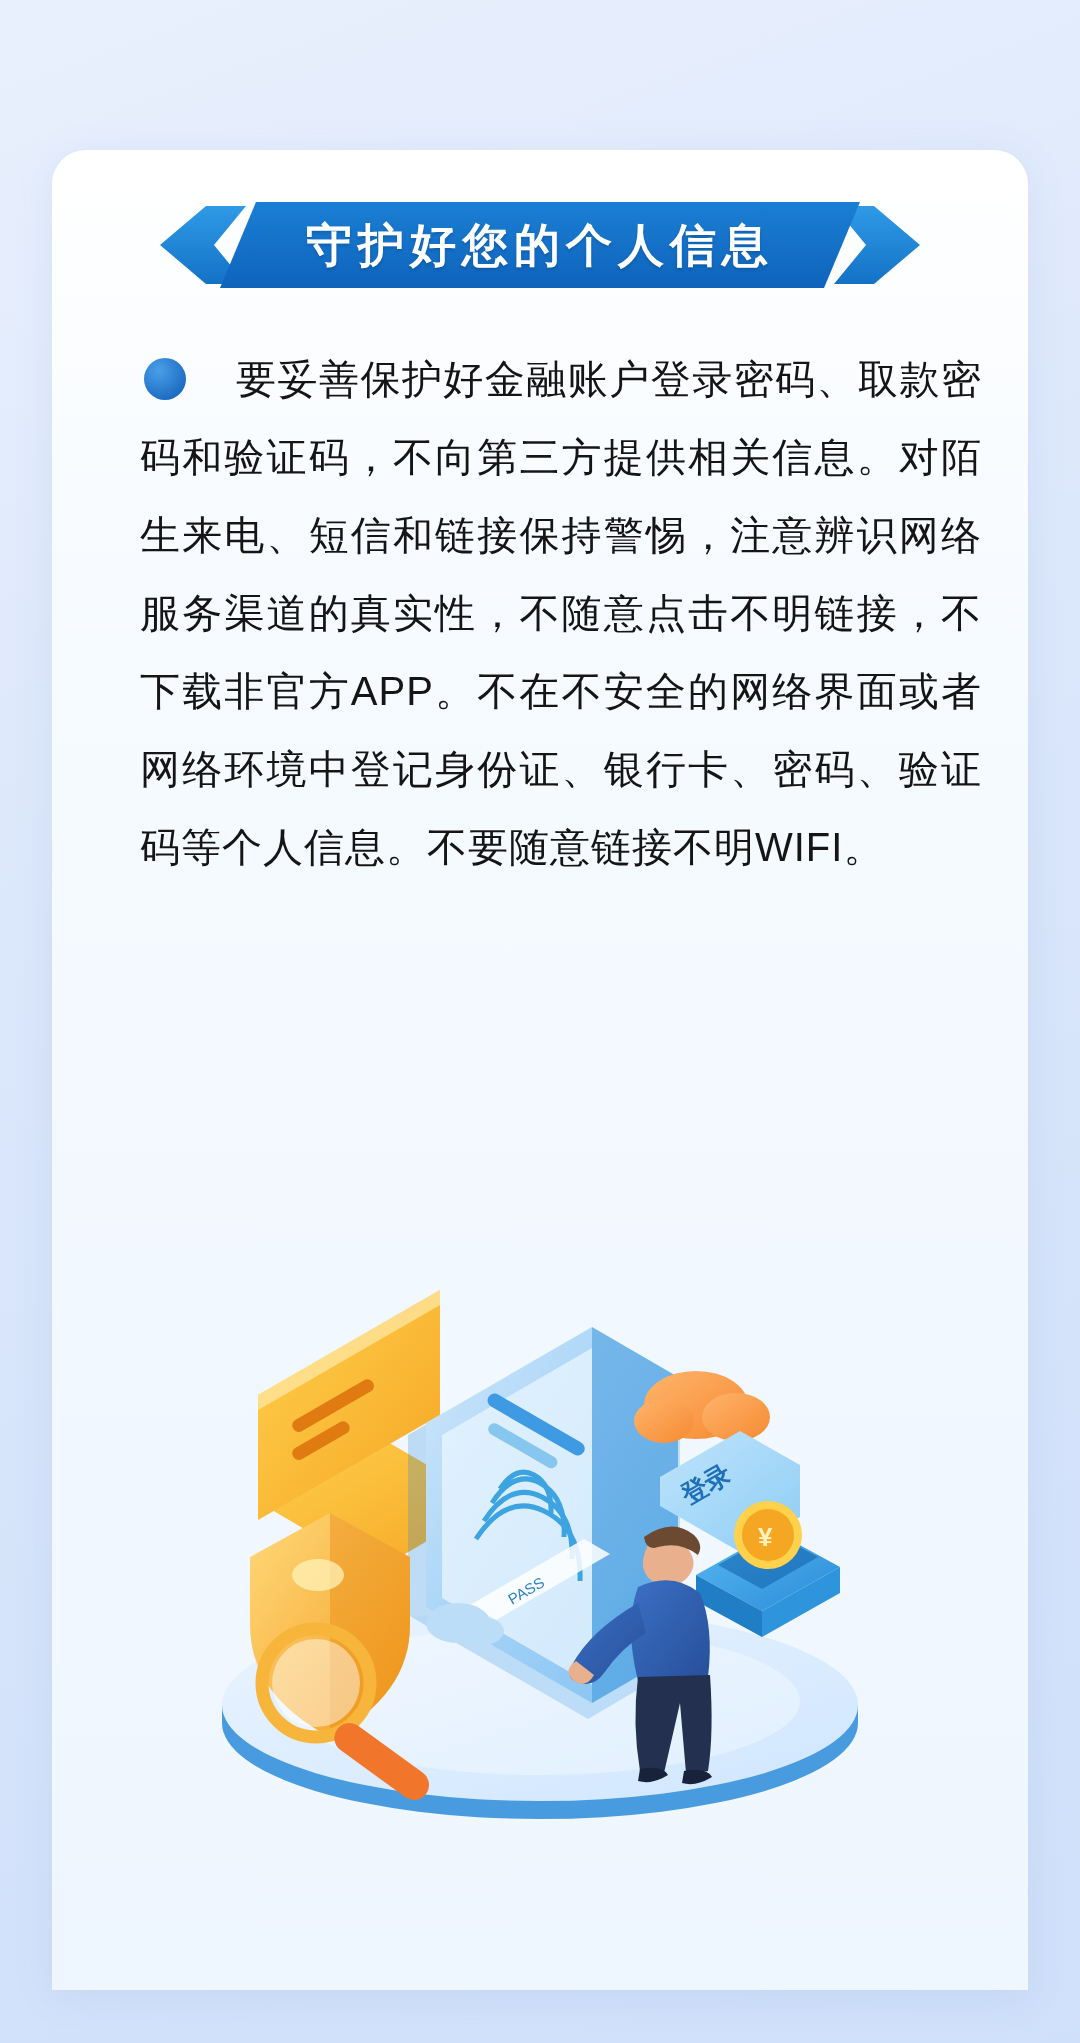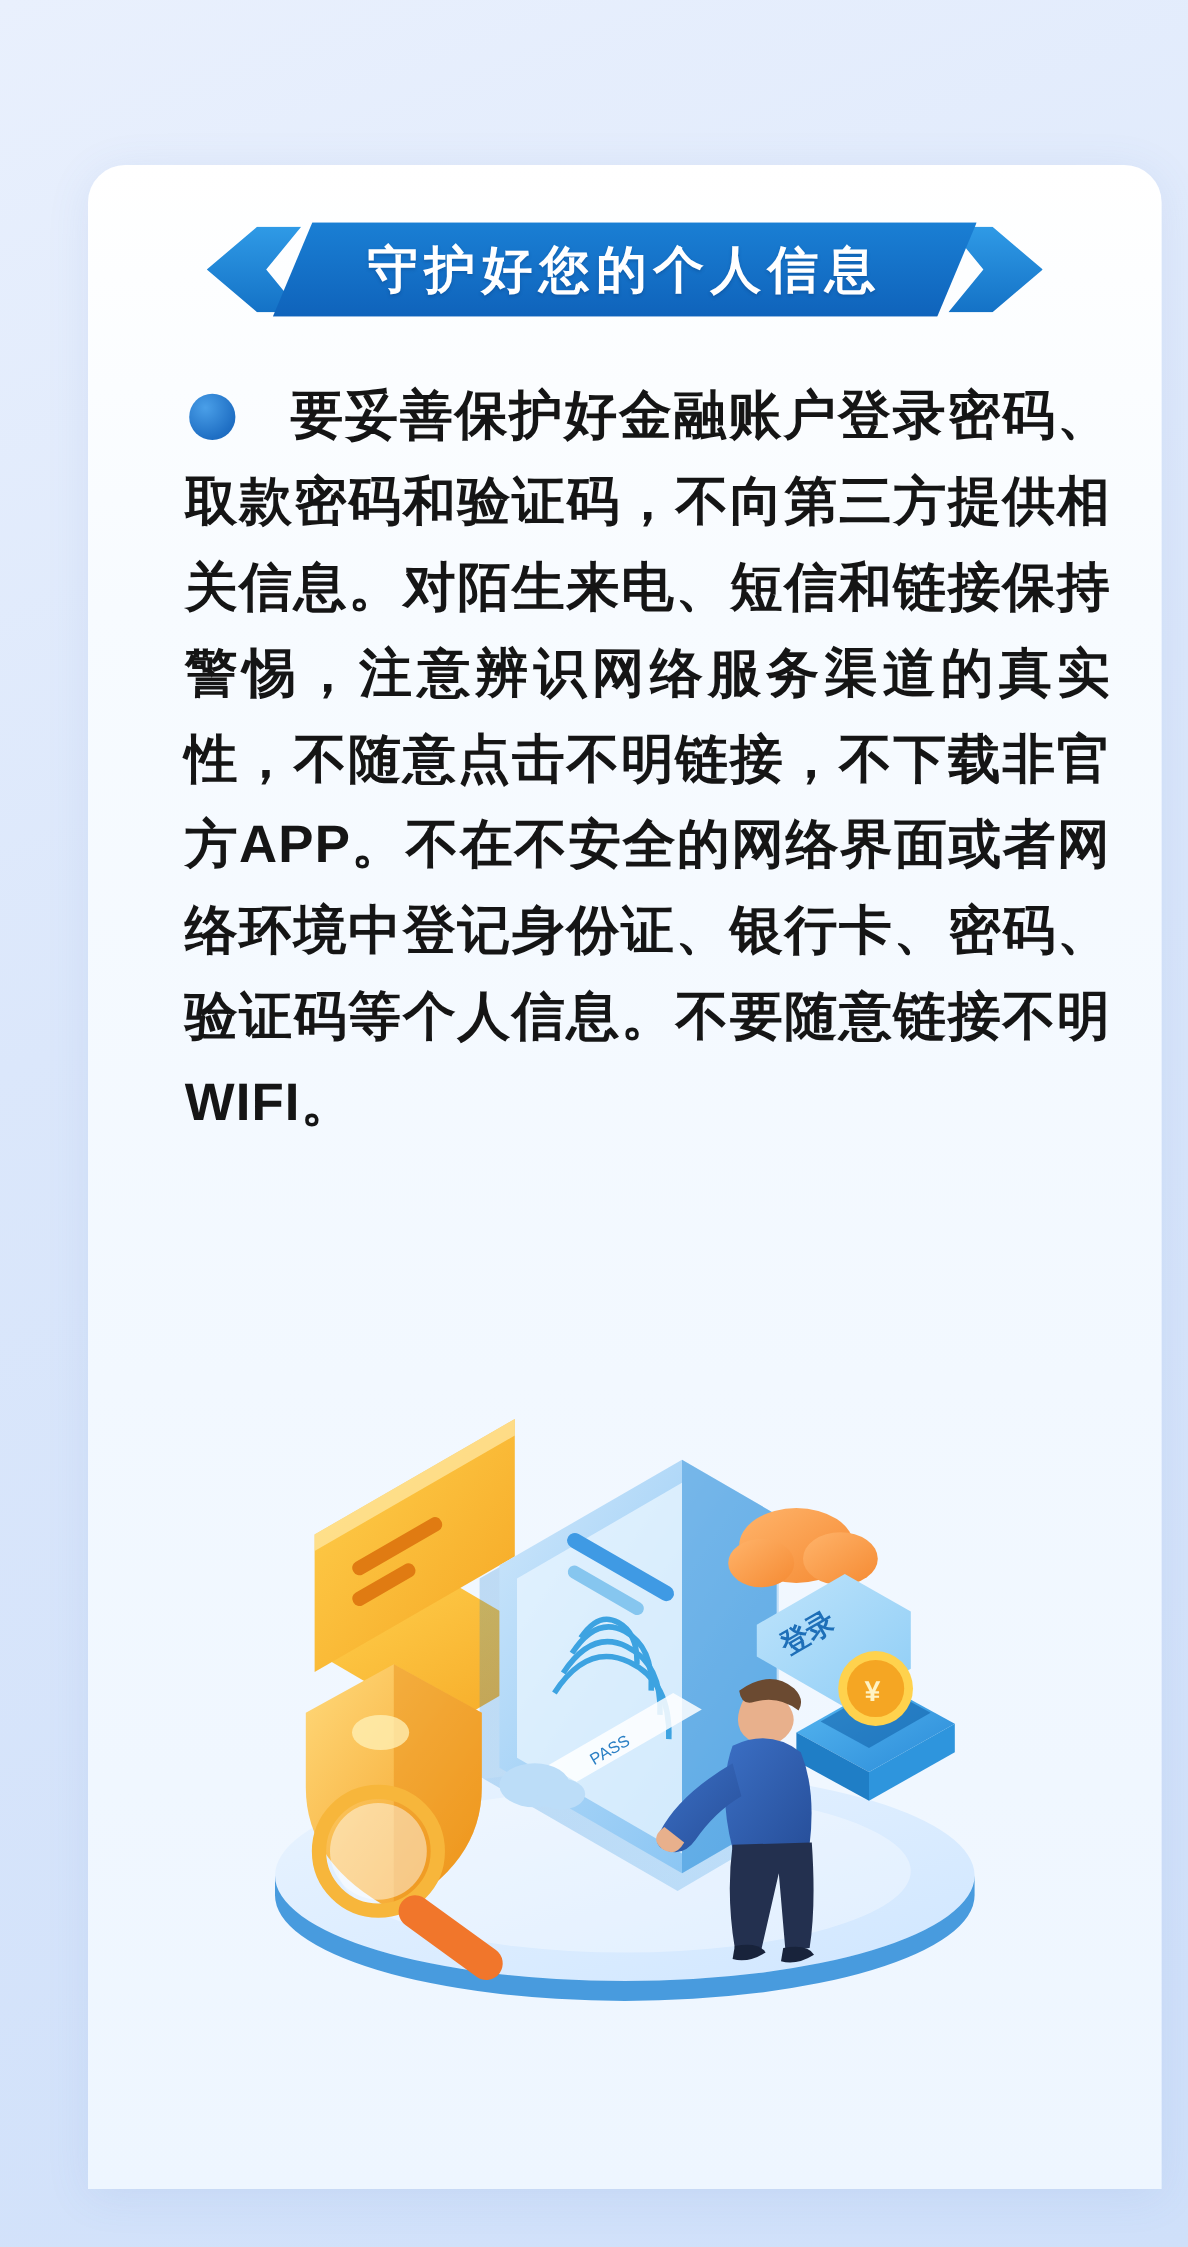--- a/index.html
+++ b/index.html
@@ -16,21 +16,20 @@
   .poster {
     position: absolute;
     left: 52px;
     top: 150px;
     width: 976px;
     height: 1840px;
     background: linear-gradient(180deg, #ffffff 0%, #f7fbff 22%, #f2f8ff 60%, #eef6ff 100%);
     border-radius: 34px 34px 0 0;
     box-shadow: 0 6px 40px rgba(80, 120, 190, 0.10);
     overflow: hidden;
-    margin-left: 28px;
   }
 
   
   .banner {
     position: absolute;
     left: 50%;
     transform: translateX(-50%);
     top: 52px;
     width: 760px;
     height: 86px;
@@ -87,24 +86,24 @@
     left: 40px;
     top: 18px;
     width: 42px;
     height: 42px;
     border-radius: 50%;
     background: radial-gradient(circle at 35% 30%, #4a9fe8 0%, #1f6fc4 70%, #1863b5 100%);
   }
   .paragraph {
     margin: 0;
     padding: 0 0 0 36px;
-    font-size: 48px;
+    font-size: 40px;
     line-height: 78px;
     color: #151515;
-    font-weight: bold;
+    font-weight: normal;
     text-indent: 96px;
     letter-spacing: 1px;
     font-family: "Liberation Sans", "DejaVu Sans", sans-serif;
     text-align: justify;
   }
 
   
   .illus {
     position: absolute;
     left: 50%;

